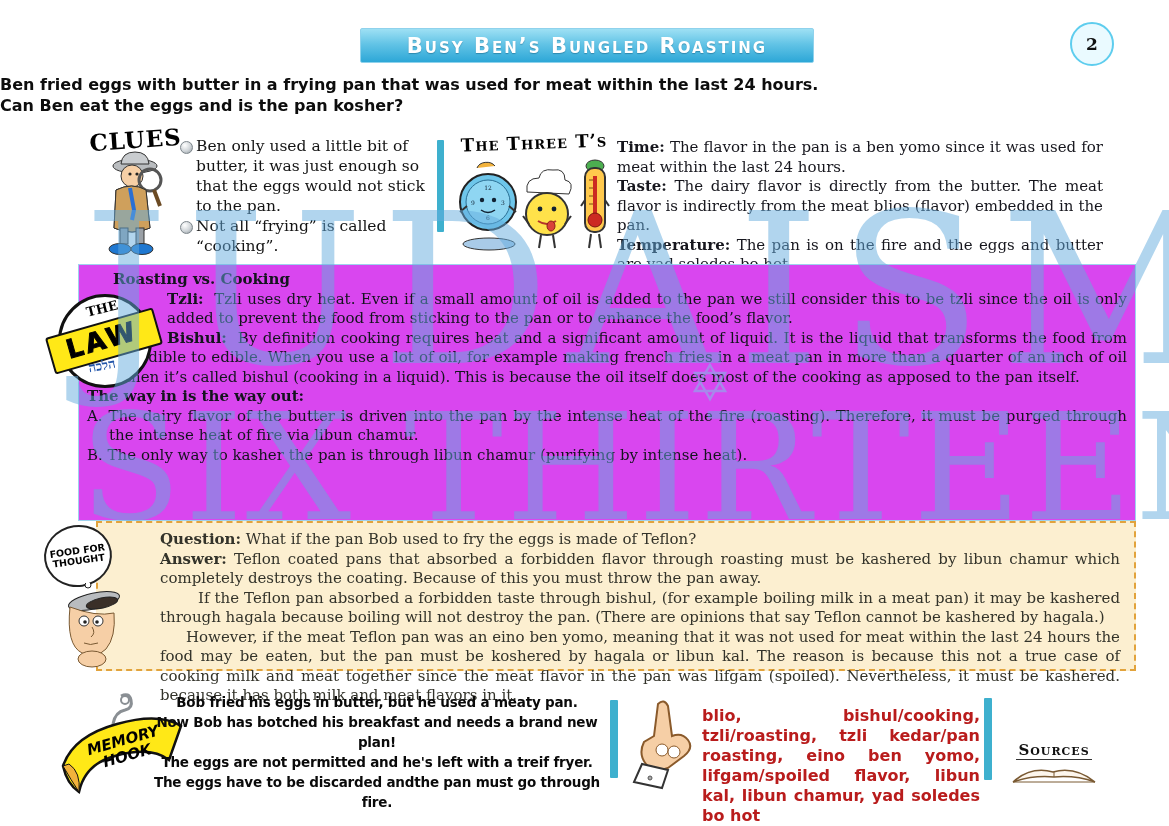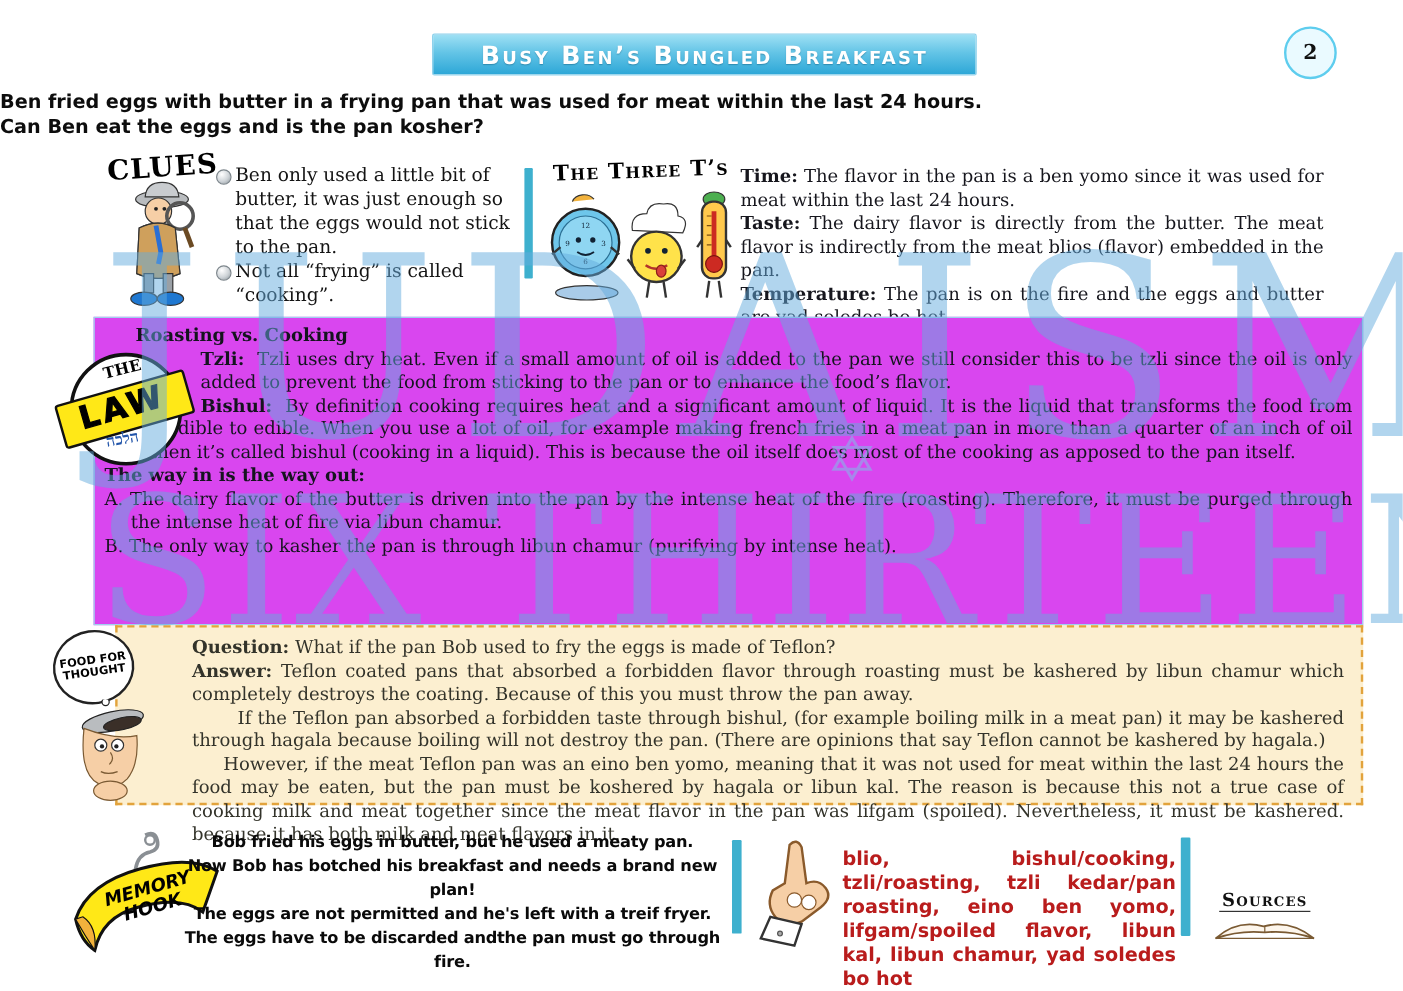--- a/index.html
+++ b/index.html
@@ -89,21 +89,21 @@
   .wm1{left:84px;top:168px;font-size:210px;letter-spacing:18px;}
   .wm2{left:80px;top:382px;font-size:148px;letter-spacing:3px;}
   .wm-star{left:690px;top:362px;pointer-events:none;z-index:50;opacity:.55;}
 </style>
 </head>
 <body>
 
 <div class="page">
 
   <div class="abs title-bar">
-    <span>Busy Ben’s Bungled Breakfast</span>
+    <span>Busy Ben’s Bungled Roasting</span>
   </div>
   <div class="abs page-circle">
     <span>2</span>
   </div>
   <div class="abs subtitle comic">
     <div>Ben fried eggs with butter in a frying pan that was used for meat within the last 24 hours.</div>
     <div>Can Ben eat the eggs and is the pan kosher?</div>
   </div>
 
   <div class="abs clues-wrap">

